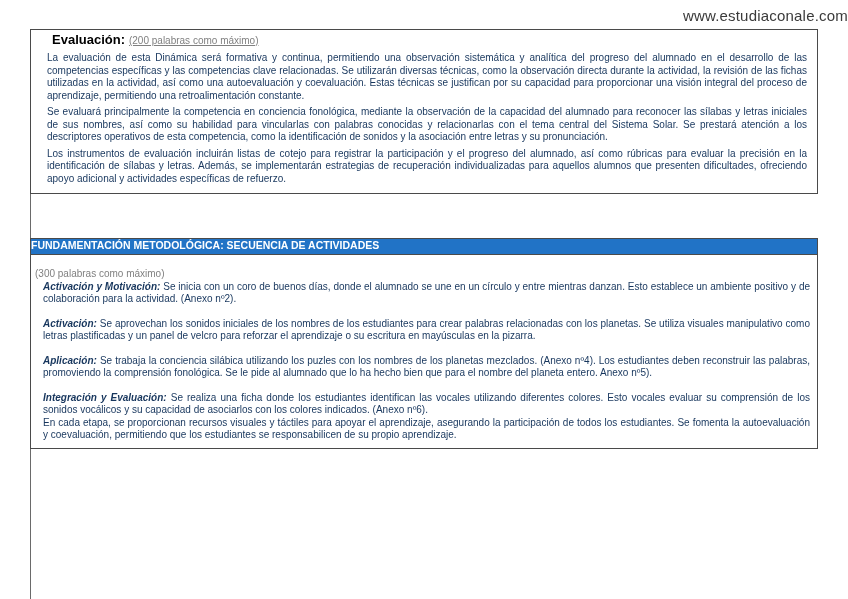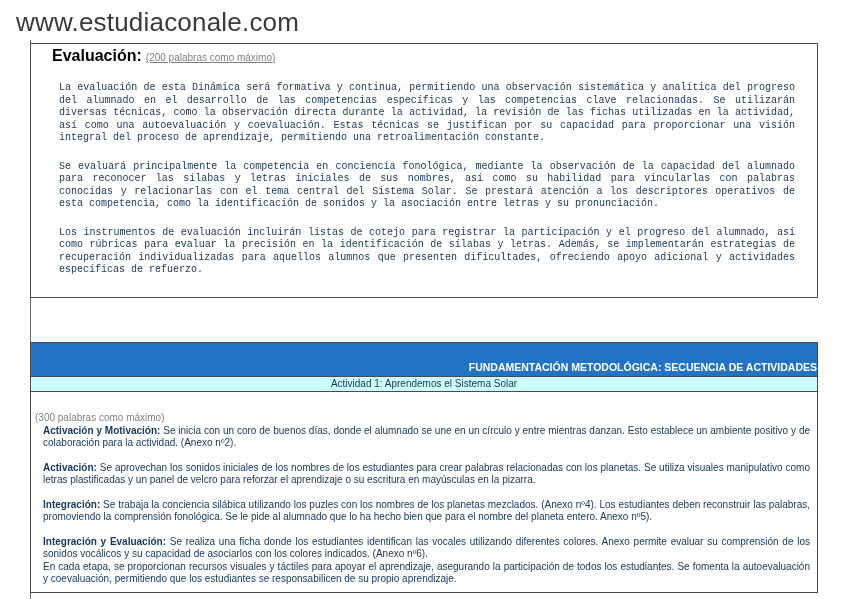--- a/index.html
+++ b/index.html
@@ -9,23 +9,24 @@
   }
   body {
     width: 848px;
     height: 599px;
     position: relative;
     overflow: hidden;
     font-family: "Liberation Sans", "DejaVu Sans", sans-serif;
   }
   .logo {
     padding: 7px 0 2px 16px;
-    font-size: 26px;
+    font-size: 15px;
     color: #3a3a3a;
     letter-spacing: 0.2px;
+    text-align: right;
   }
   .vline {
     position: absolute;
     left: 30px;
     top: 40px;
     width: 1px;
     height: 559px;
     background: #6a6a6a;
   }
   .box {
@@ -38,88 +39,86 @@
     font-size: 10px;
     line-height: 1.25;
     background: #ffffff;
   }
   .box1 {
     margin-top: 3px;
     padding: 2px 4px 4px 3px;
   }
   .label-line b {
     color: #000000;
-    font-size: 16px;
+    font-size: 13px;
     padding-left: 18px;
   }
   .gray {
     color: #808080;
     font-weight: normal;
   }
   .label-line .gray { margin-left: 4px; text-decoration: underline; }
   .box1 p {
-    margin: 16px;
+    margin: 4px;
     padding: 0 2px 0 9px;
     text-align: justify;
-    font-family: Liberation Mono, monospace;
   }
   .box2 {
     margin-top: 44px;
   }
   .hdr {
     background: #2173c6;
     color: #ffffff;
     font-weight: bold;
-    text-align: right;
+    text-align: left;
     font-size: 10.5px;
-    padding: 18px 0 2px 0;
+    padding: 0 0 2px 0;
     border-bottom: 1px solid #4a4a4a;
   }
   .sub {
     background: #ccffff;
     color: #17365d;
     text-align: center;
     font-size: 10px;
     padding: 1px 0;
     border-bottom: 1px solid #4a4a4a;
   }
   .body2 {
-    padding: 20px 5px 6px 3px;
+    padding: 13px 5px 6px 3px;
   }
   .limit {
     padding-left: 1px;
   }
   .body2 p {
     margin: 0 0 12px 0;
     padding: 0 2px 0 9px;
     text-align: justify;
   }
-  .body2 p b { color: #17365d; }
+  .body2 p b { color: #17365d; font-style: italic; }
   .body2 p.nogap { margin-bottom: 0; }
 </style>
 </head>
 <body>
 
 <div class="logo">www.estudiaconale.com</div>
 
 <div class="vline"></div>
 
 <div class="box box1">
   <div class="label-line">
     <b>Evaluación:</b><span class="gray">(200 palabras como máximo)</span>
   </div>
   <p>La evaluación de esta Dinámica será formativa y continua, permitiendo una observación sistemática y analítica del progreso del alumnado en el desarrollo de las competencias específicas y las competencias clave relacionadas. Se utilizarán diversas técnicas, como la observación directa durante la actividad, la revisión de las fichas utilizadas en la actividad, así como una autoevaluación y coevaluación. Estas técnicas se justifican por su capacidad para proporcionar una visión integral del proceso de aprendizaje, permitiendo una retroalimentación constante.</p>
   <p>Se evaluará principalmente la competencia en conciencia fonológica, mediante la observación de la capacidad del alumnado para reconocer las sílabas y letras iniciales de sus nombres, así como su habilidad para vincularlas con palabras conocidas y relacionarlas con el tema central del Sistema Solar. Se prestará atención a los descriptores operativos de esta competencia, como la identificación de sonidos y la asociación entre letras y su pronunciación.</p>
   <p>Los instrumentos de evaluación incluirán listas de cotejo para registrar la participación y el progreso del alumnado, así como rúbricas para evaluar la precisión en la identificación de sílabas y letras. Además, se implementarán estrategias de recuperación individualizadas para aquellos alumnos que presenten dificultades, ofreciendo apoyo adicional y actividades específicas de refuerzo.</p>
 </div>
 
 <div class="box box2">
   <div class="hdr">FUNDAMENTACIÓN METODOLÓGICA: SECUENCIA DE ACTIVIDADES</div>
-  <div class="sub">Actividad 1: Aprendemos el Sistema Solar</div>
   <div class="body2">
     <div class="gray limit">(300 palabras como máximo)</div>
     <p><b>Activación y Motivación:</b><span> Se inicia con un coro de buenos días, donde el alumnado se une en un círculo y entre mientras danzan. Esto establece un ambiente positivo y de colaboración para la actividad. (Anexo nº2).</span></p>
     <p><b>Activación:</b><span> Se aprovechan los sonidos iniciales de los nombres de los estudiantes para crear palabras relacionadas con los planetas. Se utiliza visuales manipulativo como letras plastificadas y un panel de velcro para reforzar el aprendizaje o su escritura en mayúsculas en la pizarra.</span></p>
-    <p><b>Integración:</b><span> Se trabaja la conciencia silábica utilizando los puzles con los nombres de los planetas mezclados. (Anexo nº4). Los estudiantes deben reconstruir las palabras, promoviendo la comprensión fonológica. Se le pide al alumnado que lo ha hecho bien que para el nombre del planeta entero. Anexo nº5).</span></p>
-    <p class="nogap"><b>Integración y Evaluación:</b><span> Se realiza una ficha donde los estudiantes identifican las vocales utilizando diferentes colores. Anexo permite evaluar su comprensión de los sonidos vocálicos y su capacidad de asociarlos con los colores indicados. (Anexo nº6).</span></p>
+    <p><b>Aplicación:</b><span> Se trabaja la conciencia silábica utilizando los puzles con los nombres de los planetas mezclados. (Anexo nº4). Los estudiantes deben reconstruir las palabras, promoviendo la comprensión fonológica. Se le pide al alumnado que lo ha hecho bien que para el nombre del planeta entero. Anexo nº5).</span></p>
+    <p class="nogap"><b>Integración y Evaluación:</b><span> Se realiza una ficha donde los estudiantes identifican las vocales utilizando diferentes colores. Esto vocales evaluar su comprensión de los sonidos vocálicos y su capacidad de asociarlos con los colores indicados. (Anexo nº6).</span></p>
     <p class="nogap"><b></b><span>En cada etapa, se proporcionan recursos visuales y táctiles para apoyar el aprendizaje, asegurando la participación de todos los estudiantes. Se fomenta la autoevaluación y coevaluación, permitiendo que los estudiantes se responsabilicen de su propio aprendizaje.</span></p>
   </div>
 </div>
 
 </body></html>

